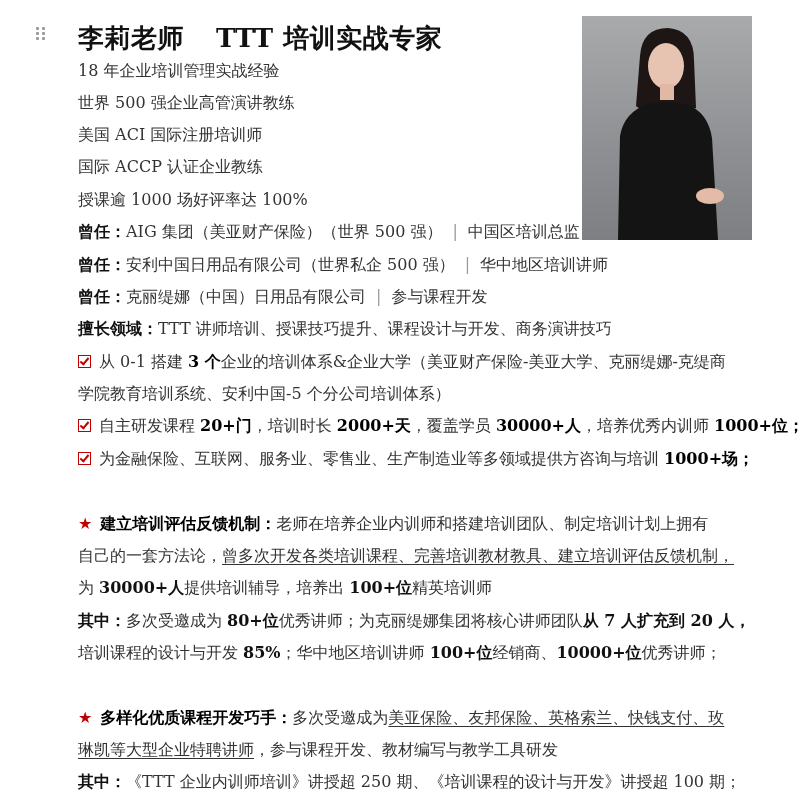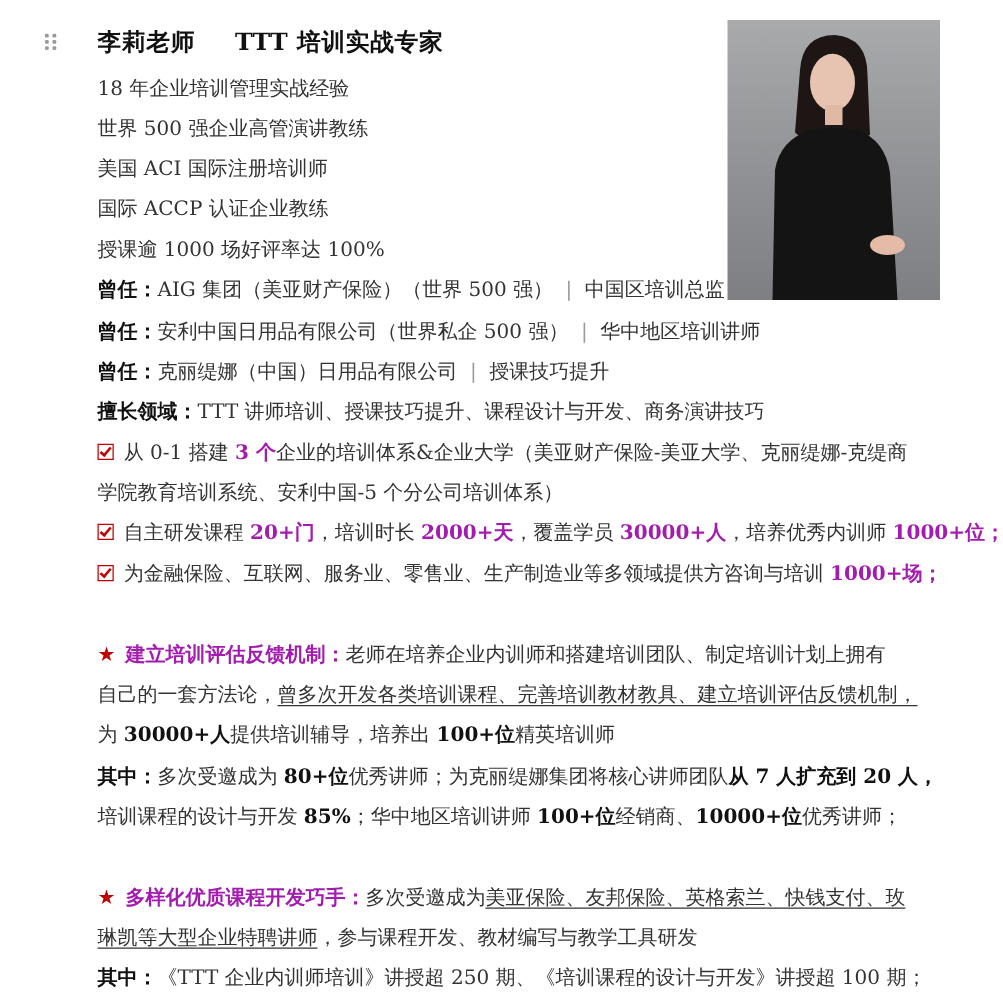--- a/index.html
+++ b/index.html
@@ -1,26 +1,26 @@
 <!DOCTYPE html>
 <html><head>
 <meta charset="utf-8">
 <style>
   html, body { margin:0; padding:0; background:#ffffff; }
   body { width:802px; height:800px; position:relative; overflow:hidden;
          font-family:"DejaVu Serif","Liberation Serif",serif; color:#333; }
   .drag { position:absolute; left:36px; top:27px; width:10px; height:14px; }
   .drag i { position:absolute; width:3px; height:3px; background:#9a9a9a; border-radius:1px; }
-  .title { position:absolute; left:78px; top:21px; font-size:19px; font-weight:bold; color:#111;
+  .title { position:absolute; left:78px; top:21px; font-size:26px; font-weight:bold; color:#111;
            white-space:nowrap; letter-spacing:0.5px; }
   .title .gap { display:inline-block; width:32px; }
   .photo { position:absolute; left:582px; top:16px; width:170px; height:224px; background:linear-gradient(180deg,#a9aaac,#8e8f92 60%,#7e7f82); overflow:hidden; }
   .line { position:absolute; left:78px; font-size:16px; color:#333; white-space:nowrap; }
   .b { font-weight:bold; color:#111;text-align:center; }
-  .red { color:#a21caf; font-weight:bold; }
+  .red { color:#000000; font-weight:bold; }
   .chk { display:inline-block; width:11px; height:11px; border:1.5px solid #c00000; position:relative; margin-right:8px; vertical-align:-1px; }
   .chk::after { content:""; position:absolute; left:3px; top:0px; width:3px; height:7px; border-right:2px solid #c00000; border-bottom:2px solid #c00000; transform:rotate(40deg); }
   .star { color:#c00000; margin-right:8px; }
   .u { text-decoration:underline; text-decoration-style:solid; text-underline-offset:3px; }
   .sep { color:#999; margin:0 10px; }
 </style>
 </head>
 <body>
 
 <div class="drag">
@@ -52,21 +52,21 @@
 <div class="line" style="top:157px">国际 ACCP 认证企业教练</div>
 <div class="line" style="top:190px">授课逾 1000 场好评率达 100%</div>
 
 <div class="line" style="top:222px">
   <span class="b">曾任：</span><span>AIG 集团（美亚财产保险）（世界 500 强）</span><span class="sep">|</span><span>中国区培训总监</span>
 </div>
 <div class="line" style="top:255px">
   <span class="b">曾任：</span><span>安利中国日用品有限公司（世界私企 500 强）</span><span class="sep">|</span><span>华中地区培训讲师</span>
 </div>
 <div class="line" style="top:287px">
-  <span class="b">曾任：</span><span>克丽缇娜（中国）日用品有限公司</span><span class="sep">|</span><span>授课技巧提升</span>
+  <span class="b">曾任：</span><span>克丽缇娜（中国）日用品有限公司</span><span class="sep">|</span><span>参与课程开发</span>
 </div>
 
 <div class="line" style="top:319px">
   <span class="b">擅长领域：</span><span>TTT 讲师培训、授课技巧提升、课程设计与开发、商务演讲技巧</span>
 </div>
 
 <div class="line" style="top:352px">
   <span class="chk"></span><span>从 0-1 搭建 </span><span class="red">3 个</span><span>企业的培训体系&amp;企业大学（美亚财产保险-美亚大学、克丽缇娜-克缇商</span>
 </div>
 <div class="line" style="top:384px">学院教育培训系统、安利中国-5 个分公司培训体系）</div>

